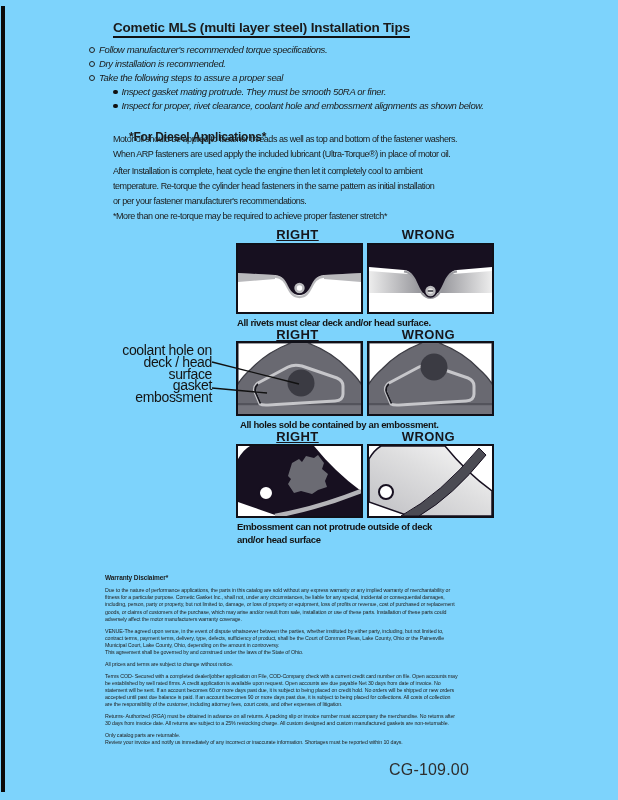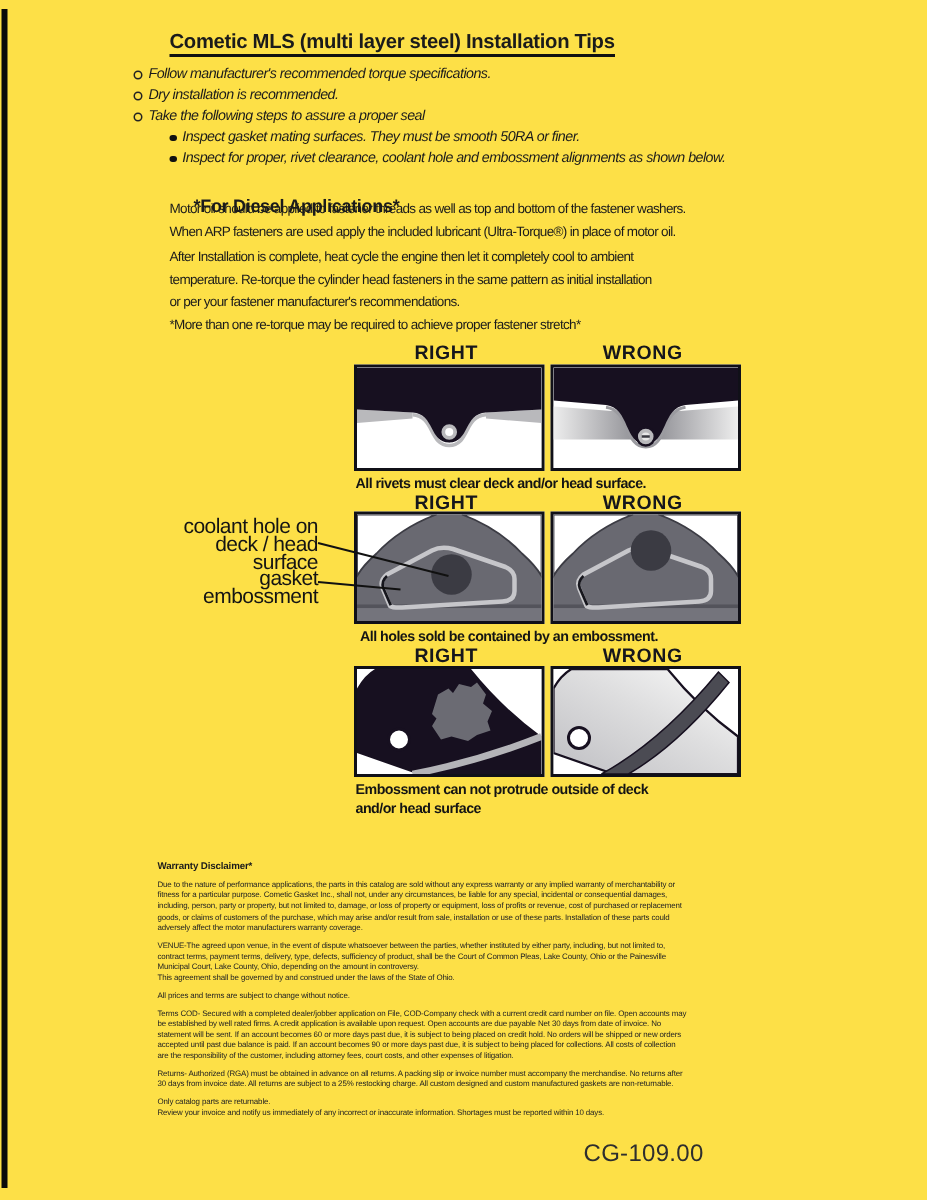--- a/index.html
+++ b/index.html
@@ -1,16 +1,16 @@
 <!DOCTYPE html>
 <html><head>
 <meta charset="utf-8">
 <style>
   html,body{margin:0;padding:0;background:#ffffff;}
-  .page{position:relative;width:618px;height:800px;background:#fde047;overflow:hidden;
+  .page{position:relative;width:618px;height:800px;background:#7dd3fc;overflow:hidden;
         font-family:"Liberation Sans","DejaVu Sans",sans-serif;color:#1b1b1b;}
   .abs{position:absolute;}
   .edge-line{left:1px;top:6px;width:4px;height:786px;background:#0a0a0a;}
 
   .title{left:113px;top:20px;font-size:13.5px;font-weight:700;letter-spacing:-0.2px;
          border-bottom:2px solid #111;padding-bottom:1px;margin:0;}
 
   .bullets{left:89px;top:43px;margin:0;padding:0;list-style:none;}
   .bullets li{display:flex;align-items:flex-start;line-height:14px;font-size:9.5px;letter-spacing:-0.35px;font-style:italic;}
   .bullets li.sub{margin-left:24px;}
@@ -18,21 +18,21 @@
   .fdot{flex:none;width:4.5px;height:4.5px;background:#111;border-radius:50%;margin:4.5px 4px 0 0;}
 
   .h2{font-size:12px;font-weight:700;margin:16px;letter-spacing:-0.2px;}
   .diesel-h{left:113px;top:114px;}
   .body{left:113px;width:432px;margin:0;font-size:9px;line-height:15px;letter-spacing:-0.45px;white-space:pre-line;}
   .p1{top:132px;}
   .p2{top:164px;}
   .note{top:209px;}
 
   .dlabel{width:123px;text-align:center;font-size:13px;font-weight:700;letter-spacing:0.4px;color:#16161c;}
-  .col1{left:236px;} .col2{left:367px;}
+  .col1{left:236px;text-decoration:underline;} .col2{left:367px;}
   .lrow1{top:227px;} .lrow2{top:327px;} .lrow3{top:429px;}
 
   .dbox{border:2px solid #101018;background:#fff;line-height:0;}
   .dbox svg{display:block;}
   .brow1{top:243px;} .brow2{top:341px;} .brow3{top:444px;}
 
   .dcaption{font-size:9.5px;font-weight:700;letter-spacing:-0.35px;line-height:13px;white-space:pre-line;color:#141414;}
   .cap1{left:237px;top:316px;}
   .cap2{left:240px;top:418px;}
   .cap3{left:237px;top:520px;}
@@ -64,21 +64,21 @@
     <li>
       <span class="odot"></span>
       <span>Dry installation is recommended.</span>
     </li>
     <li>
       <span class="odot"></span>
       <span>Take the following steps to assure a proper seal</span>
     </li>
     <li class="sub">
       <span class="fdot"></span>
-      <span>Inspect gasket mating surfaces.  They must be smooth 50RA or finer.</span>
+      <span>Inspect gasket mating protrude.  They must be smooth 50RA or finer.</span>
     </li>
     <li class="sub">
       <span class="fdot"></span>
       <span>Inspect for proper, rivet clearance, coolant hole and embossment alignments as shown below.</span>
     </li>
   </ul>
 
   <h2 class="abs h2 diesel-h">*For Diesel Applications*</h2>
   <p class="abs body p2">After Installation is complete, heat cycle the engine then let it completely cool to ambient
 temperature. Re-torque the cylinder head fasteners in the same pattern as initial installation

